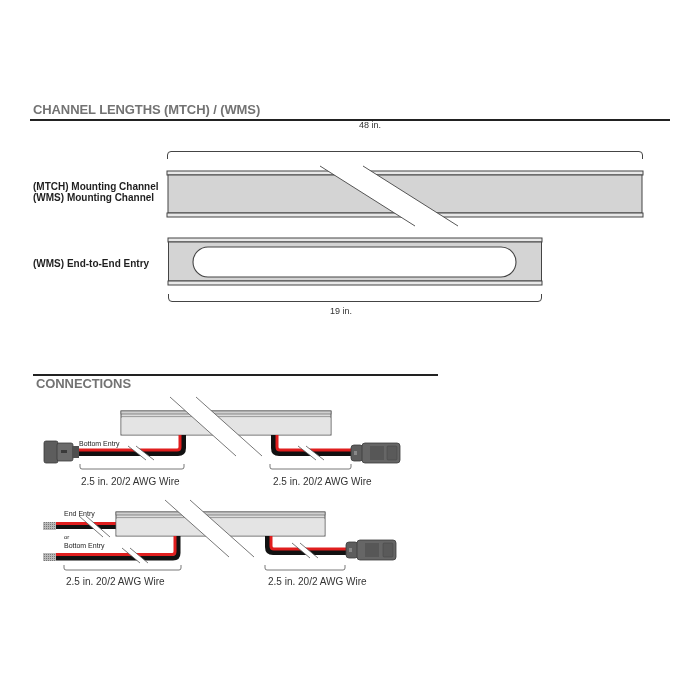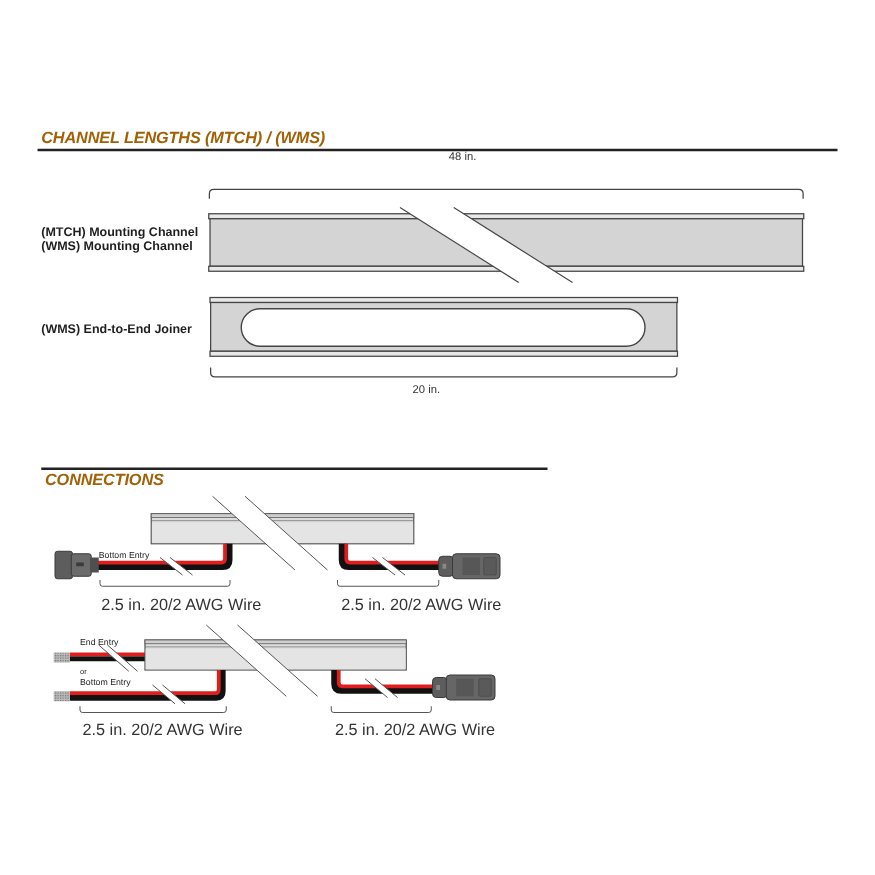--- a/index.html
+++ b/index.html
@@ -1,40 +1,40 @@
 <!DOCTYPE html>
 <html><head>
   <meta charset="utf-8">
   <style>
     html, body { margin: 0; padding: 0; background: #ffffff; }
     body { width: 700px; height: 700px; position: relative; overflow: hidden;
            font-family: "Liberation Sans", sans-serif; color: #1a1a1a; }
     .abs { position: absolute; }
-    .h-title { font-weight: bold; font-size: 13px; letter-spacing: -0.1px; color: #a16207; white-space: nowrap; font-style: italic; }
+    .h-title { font-weight: bold; font-size: 13px; letter-spacing: -0.1px; color: #737373; white-space: nowrap; }
     .rule { height: 2px; background: #222; }
     .lbl { font-weight: bold; font-size: 10px; color: #1f1f1f; line-height: 11px; white-space: nowrap; }
     .dim { font-size: 9px; color: #333; white-space: nowrap; }
-    .wire-lbl { font-size: 13px; color: #333; white-space: nowrap; }
+    .wire-lbl { font-size: 10px; color: #333; white-space: nowrap; }
     svg.layer { position: absolute; left: 0; top: 0; }
   </style>
 </head>
 <body>
 
 <div class="abs h-title" style="left:33px; top:102px;">CHANNEL LENGTHS (MTCH) / (WMS)</div>
 <div class="abs rule" style="left:30px; top:119px; width:640px;"></div>
 
 <div class="abs dim" style="left:359px; top:120px;text-align:center;">48 in.</div>
 
 <div class="abs lbl" style="left:33px; top:181px;">
   <div>(MTCH) Mounting Channel</div>
   <div>(WMS) Mounting Channel</div>
 </div>
 
-<div class="abs lbl" style="left:33px; top:258px;">(WMS) End-to-End Joiner</div>
-<div class="abs dim" style="left:330px; top:306px;">20 in.</div>
+<div class="abs lbl" style="left:33px; top:258px;">(WMS) End-to-End Entry</div>
+<div class="abs dim" style="left:330px; top:306px;">19 in.</div>
 
 <svg class="layer" width="700" height="340" viewBox="0 0 700 340">
 
   <path d="M167.5 159 L167.5 155 Q167.5 151.5 171 151.5 L639 151.5 Q642.5 151.5 642.5 155 L642.5 159" fill="none" stroke="#444" stroke-width="1"></path>
 
   <g>
     <rect x="167" y="171" width="476" height="4" fill="#e8e8e8" stroke="#444" stroke-width="1"></rect>
     <rect x="168" y="175" width="474" height="38" fill="#d4d4d4" stroke="#444" stroke-width="1"></rect>
     <rect x="167" y="213" width="476" height="4" fill="#e8e8e8" stroke="#444" stroke-width="1"></rect>
 

